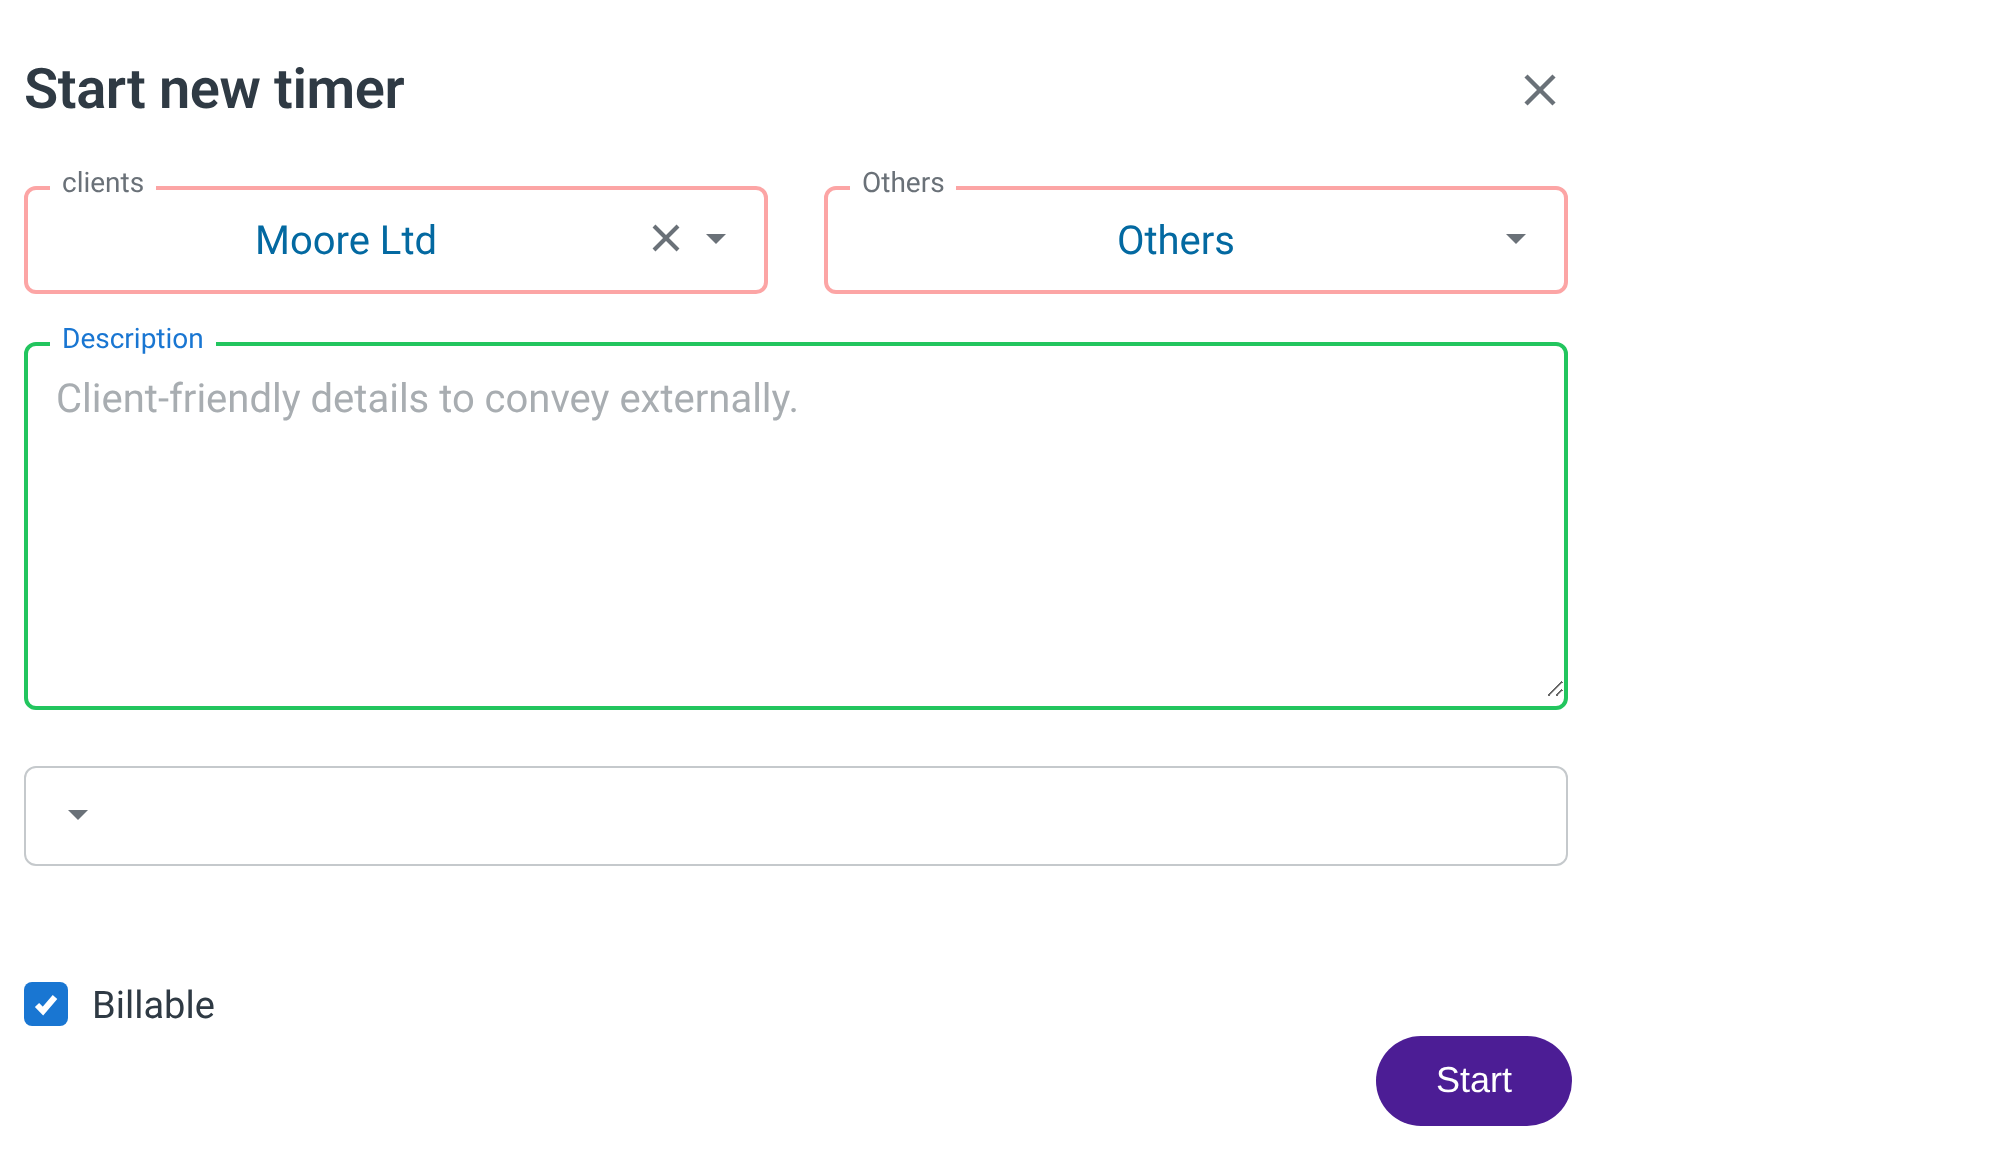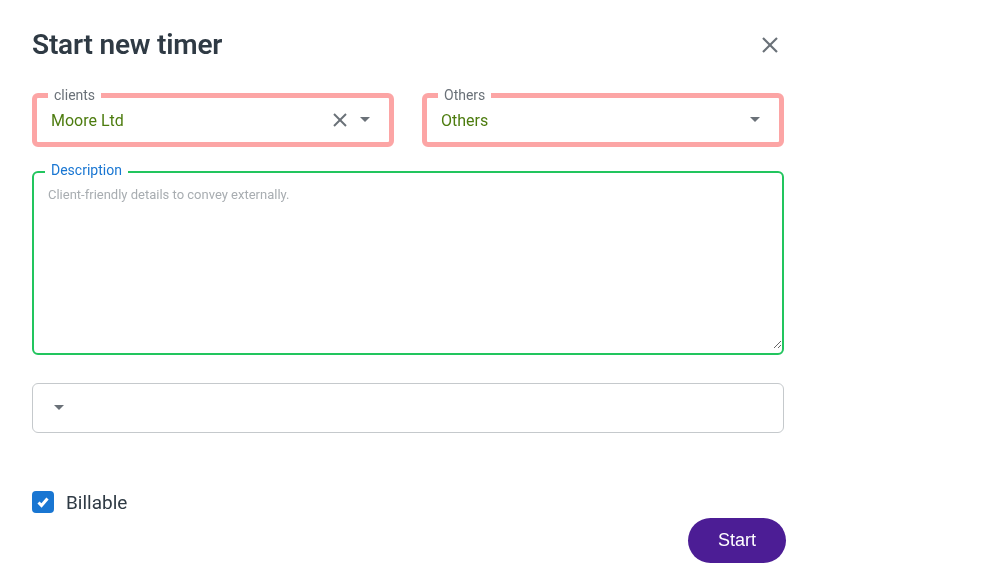--- a/index.html
+++ b/index.html
@@ -10,21 +10,21 @@
     body {
       font-family: -apple-system, BlinkMacSystemFont, "Segoe UI", Roboto, Helvetica, Arial, sans-serif;
       background: #fff;
       width: 997px;
       height: 581px;
       position: relative;
     }
     .dialog {
       width: 816px;
       height: 581px;
-      padding: 28px 32px 20px 32px;
+      padding: 28px 32px 20px 12px;
       background: #fff;
       border-radius: 10px;
       position: relative;
     }
     .header-row {
       display: flex;
       justify-content: space-between;
       align-items: center;
       margin-bottom: 32px;
     }
@@ -47,43 +47,44 @@
     .row {
       display: flex;
       gap: 28px;
       margin-bottom: 24px;
     }
     .field-wrapper {
       flex: 1;
       position: relative;
     }
     .outlined-field {
-      border: 5px solid #fca5a5;
+      border: 2px solid #fca5a5;
       border-radius: 6px;
       height: 54px;
       display: flex;
       align-items: center;
       padding: 0 14px;
       position: relative;
       background: #fff;
     }
     .outlined-field .floating-label {
       position: absolute;
       top: -10px;
       left: 11px;
       background: #fff;
       padding: 0 6px;
       font-size: 14px;
       color: #6a7178;
       line-height: 1;
     }
     .outlined-field .value {
-      font-size: 16px;
-      color: #4d7c0f;
+      font-size: 20px;
+      color: #0369a1;
       flex: 1;
+      text-align: center;
     }
     .clear-btn {
       color: #6a7178;
       font-size: 18px;
       padding: 0 8px;
       cursor: pointer;
     }
     .dropdown-arrow {
       cursor: pointer;
       padding: 0 4px;
@@ -112,21 +113,21 @@
       font-size: 14px;
       color: #1976d2;
       line-height: 1;
     }
     .textarea-field textarea {
       width: 100%;
       border: none;
       outline: none;
       resize: vertical;
       font-family: inherit;
-      font-size: 13px;
+      font-size: 20px;
       color: #701a75;
       padding: 14px;
       height: 176px;
       border-radius: 6px;
     }
     .textarea-field textarea::placeholder {
       color: #a8adb1;
     }
     .tasks-dropdown {
       border: 1px solid #c5c9cc;

